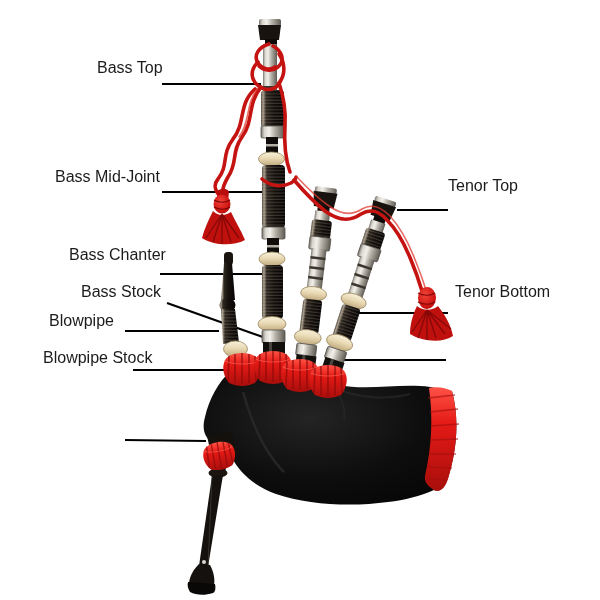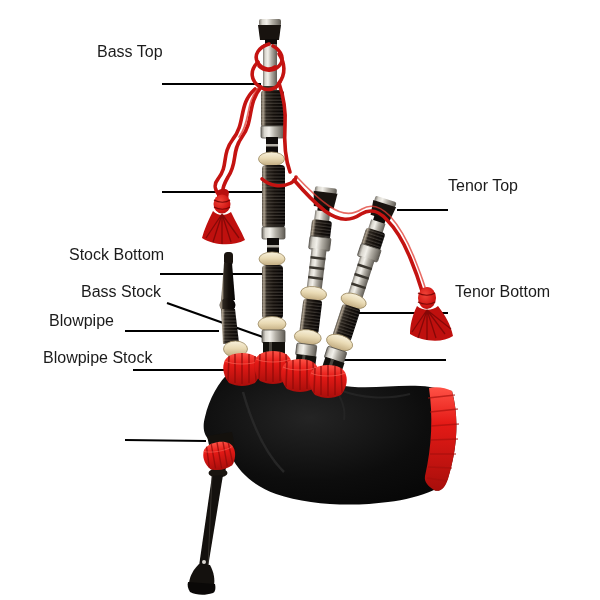--- a/index.html
+++ b/index.html
@@ -215,20 +215,21 @@
   </g>
 
   <g>
     <ellipse cx="427" cy="298" rx="9" ry="11" fill="url(#tasselG)"></ellipse>
     <path d="M 418,293 C 423,296 431,296 435,293 M 418,302 C 423,305 431,305 435,302" stroke="#7e0807" stroke-width="1.2" fill="none"></path>
     <path d="M 417,306 C 412,316 410,326 410,334 C 423,342 443,343 453,336 C 451,325 445,315 438,306 C 432,311 423,311 417,306 Z" fill="#bf100e"></path>
     <path d="M 427,310 L 412,332 M 427,310 L 418,338 M 427,310 L 427,340 M 427,310 L 436,338 M 427,310 L 445,334 M 427,310 L 451,329" stroke="#7e0807" stroke-width="1.3" opacity="0.9" fill="none"></path>
   </g>
 </svg>
 
-  <div class="label" style="left:97px;  top:43px;">Bass Top</div>
-  <div class="label" style="left:69px;  top:246px;">Stock Bottom</div>
+  <div class="label" style="left:97px;  top:59px;">Bass Top</div>
+  <div class="label" style="left:55px;  top:168px;">Bass Mid-Joint</div>
+  <div class="label" style="left:69px;  top:246px;">Bass Chanter</div>
   <div class="label" style="left:81px;  top:283px;">Bass Stock</div>
   <div class="label" style="left:49px;  top:312px;">Blowpipe</div>
   <div class="label" style="left:11px;  top:349px;margin-left:32px;">Blowpipe Stock</div>
   <div class="label" style="left:448px; top:177px;text-align:right;">Tenor Top</div>
   <div class="label" style="left:447px; top:283px;margin-left:8px;">Tenor Bottom</div>
 </div>
 
 </body></html>

